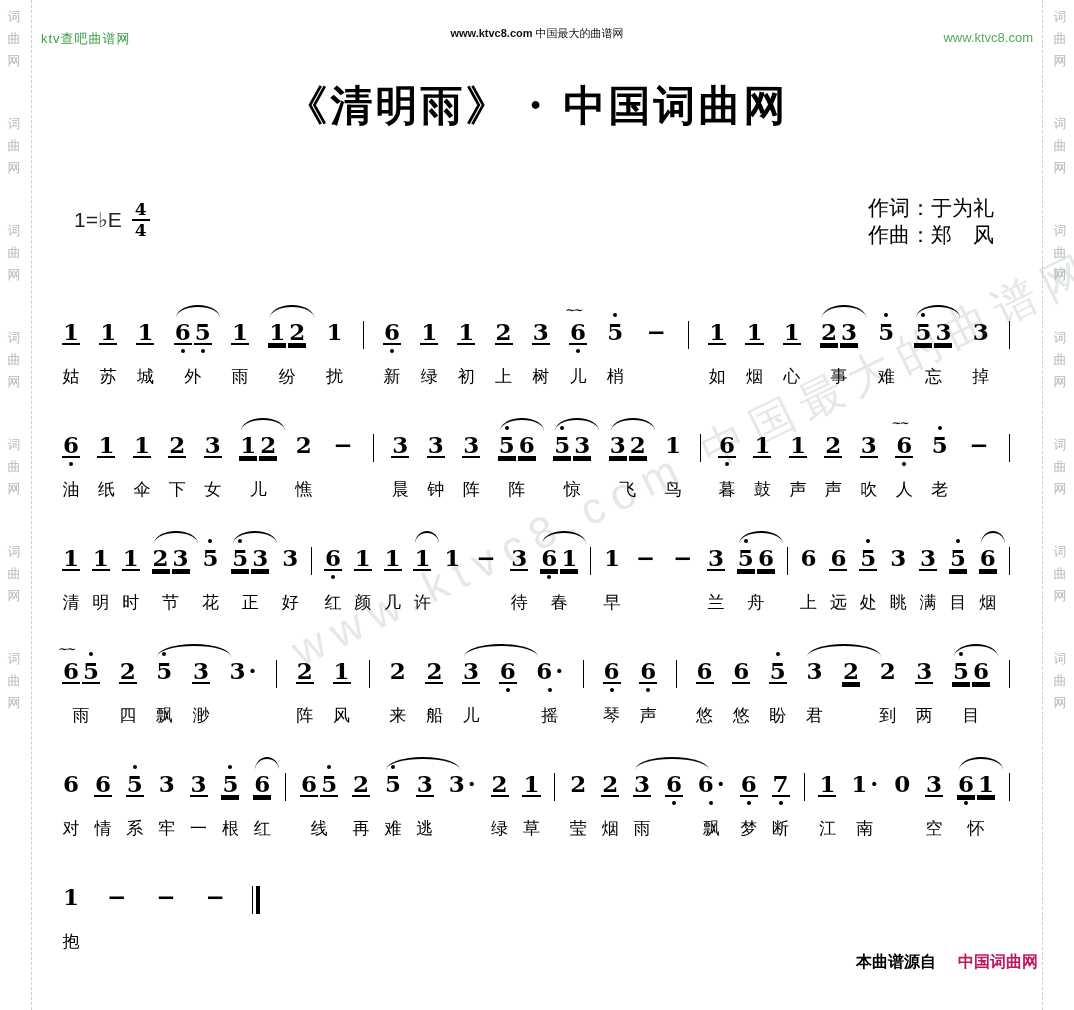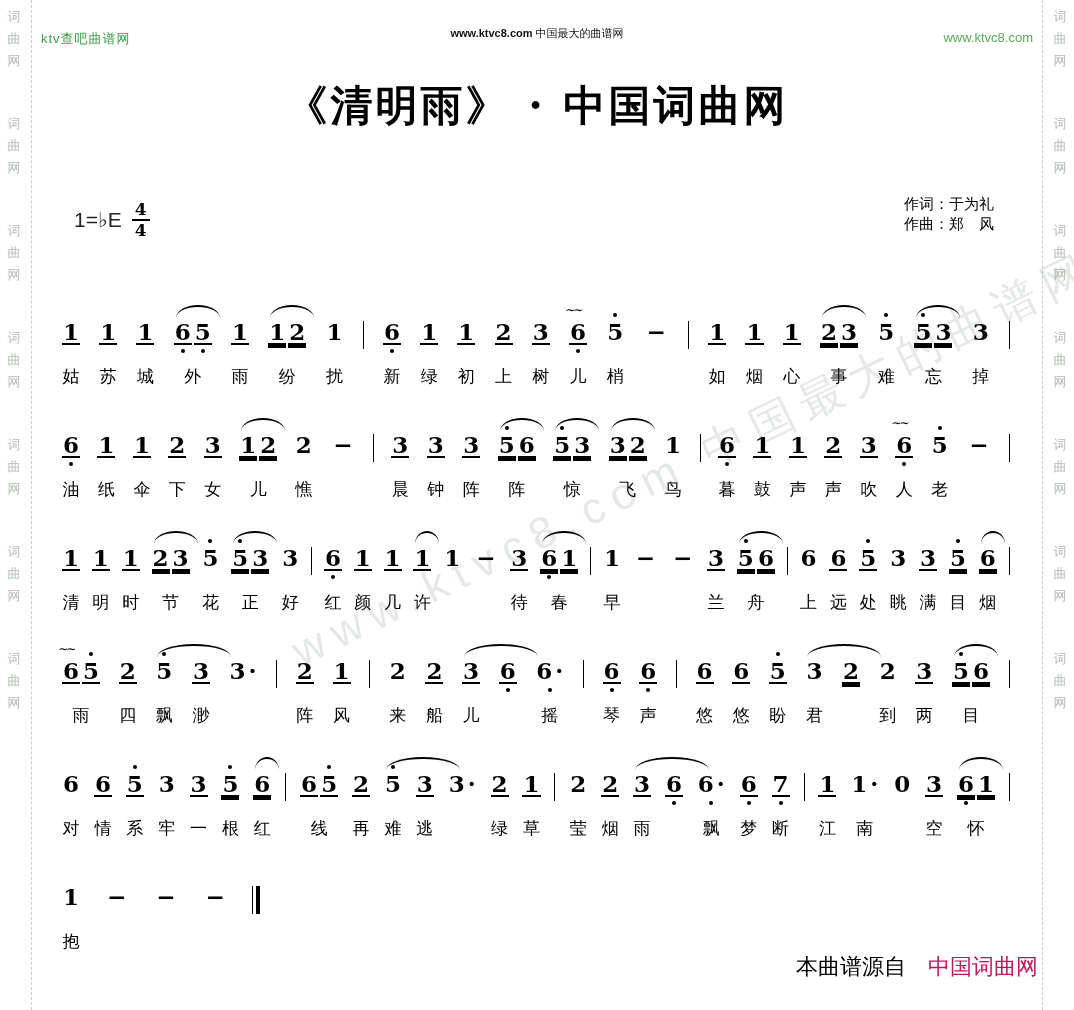--- a/index.html
+++ b/index.html
@@ -23,21 +23,21 @@
   .site-right{position:absolute;right:41px;top:30px;font-size:13px;color:#55aa55;}
 
   .title{position:absolute;left:0;right:0;top:78px;text-align:center;
          font-family:"DejaVu Serif",serif;font-size:42px;font-weight:600;letter-spacing:3px;}
 
   .keyrow{position:absolute;left:74px;top:200px;display:flex;align-items:center;justify-content:space-between;}
   .keytext{font-size:21px;color:#222;}
   .meter{display:inline-flex;flex-direction:column;align-items:center;margin-left:10px;
          font-family:"DejaVu Serif",serif;font-weight:bold;font-size:17px;line-height:1.1;}
   .meter .mt{border-bottom:2px solid #000;padding:0 3px;}
-  .credits{position:absolute;right:80px;top:194px;font-size:15px;line-height:1.3;text-align:left;}
+  .credits{position:absolute;right:80px;top:194px;font-size:21px;line-height:1.3;text-align:left;}
 
   
   .diag{position:absolute;top:430px;left:250px;font-size:44px;letter-spacing:10px;white-space:nowrap;
         color:rgba(150,168,150,0.25);transform:rotate(-26deg);pointer-events:none;}
 
   
   #score{position:absolute;left:62px;right:64px;top:316px;}
   .score-line{display:flex;justify-content:space-between;align-items:flex-start;margin-bottom:44px;}
   .score-line.short{justify-content:flex-start;gap:24px;}
   .cell{display:flex;flex-direction:column;align-items:center;}
@@ -57,21 +57,21 @@
   .arc{position:absolute;top:-11px;left:2px;right:-8px;height:11px;z-index:2;
        border-top:2px solid #000;border-radius:100% 100% 0 0 / 200% 200% 0 0;}
   .arc.wide{right:-58px;}
   .lyric{font-size:17px;margin-top:13px;height:20px;min-width:17px;text-align:center;}
   .bar-cell .vbar{width:1px;height:28px;background:#000;margin-top:5px;}
   .bar-cell{flex-direction:row;align-items:flex-start;gap:3px;}
   .bar-cell .vbar.thick{width:4px;}
 
   
   .footer{position:absolute;top:952px;right:36px;display:flex;gap:22px;
-          font-size:22px;font-weight:normal;}
+          font-size:16px;font-weight:bold;}
   .footer .src-site{color:#be185d;}
 </style>
 </head>
 <body>
 
 <div class="page">
 
   <div class="wm-col left" id="wm-left">
       <div class="wm-group">
         <div class="wm-char">词</div>

